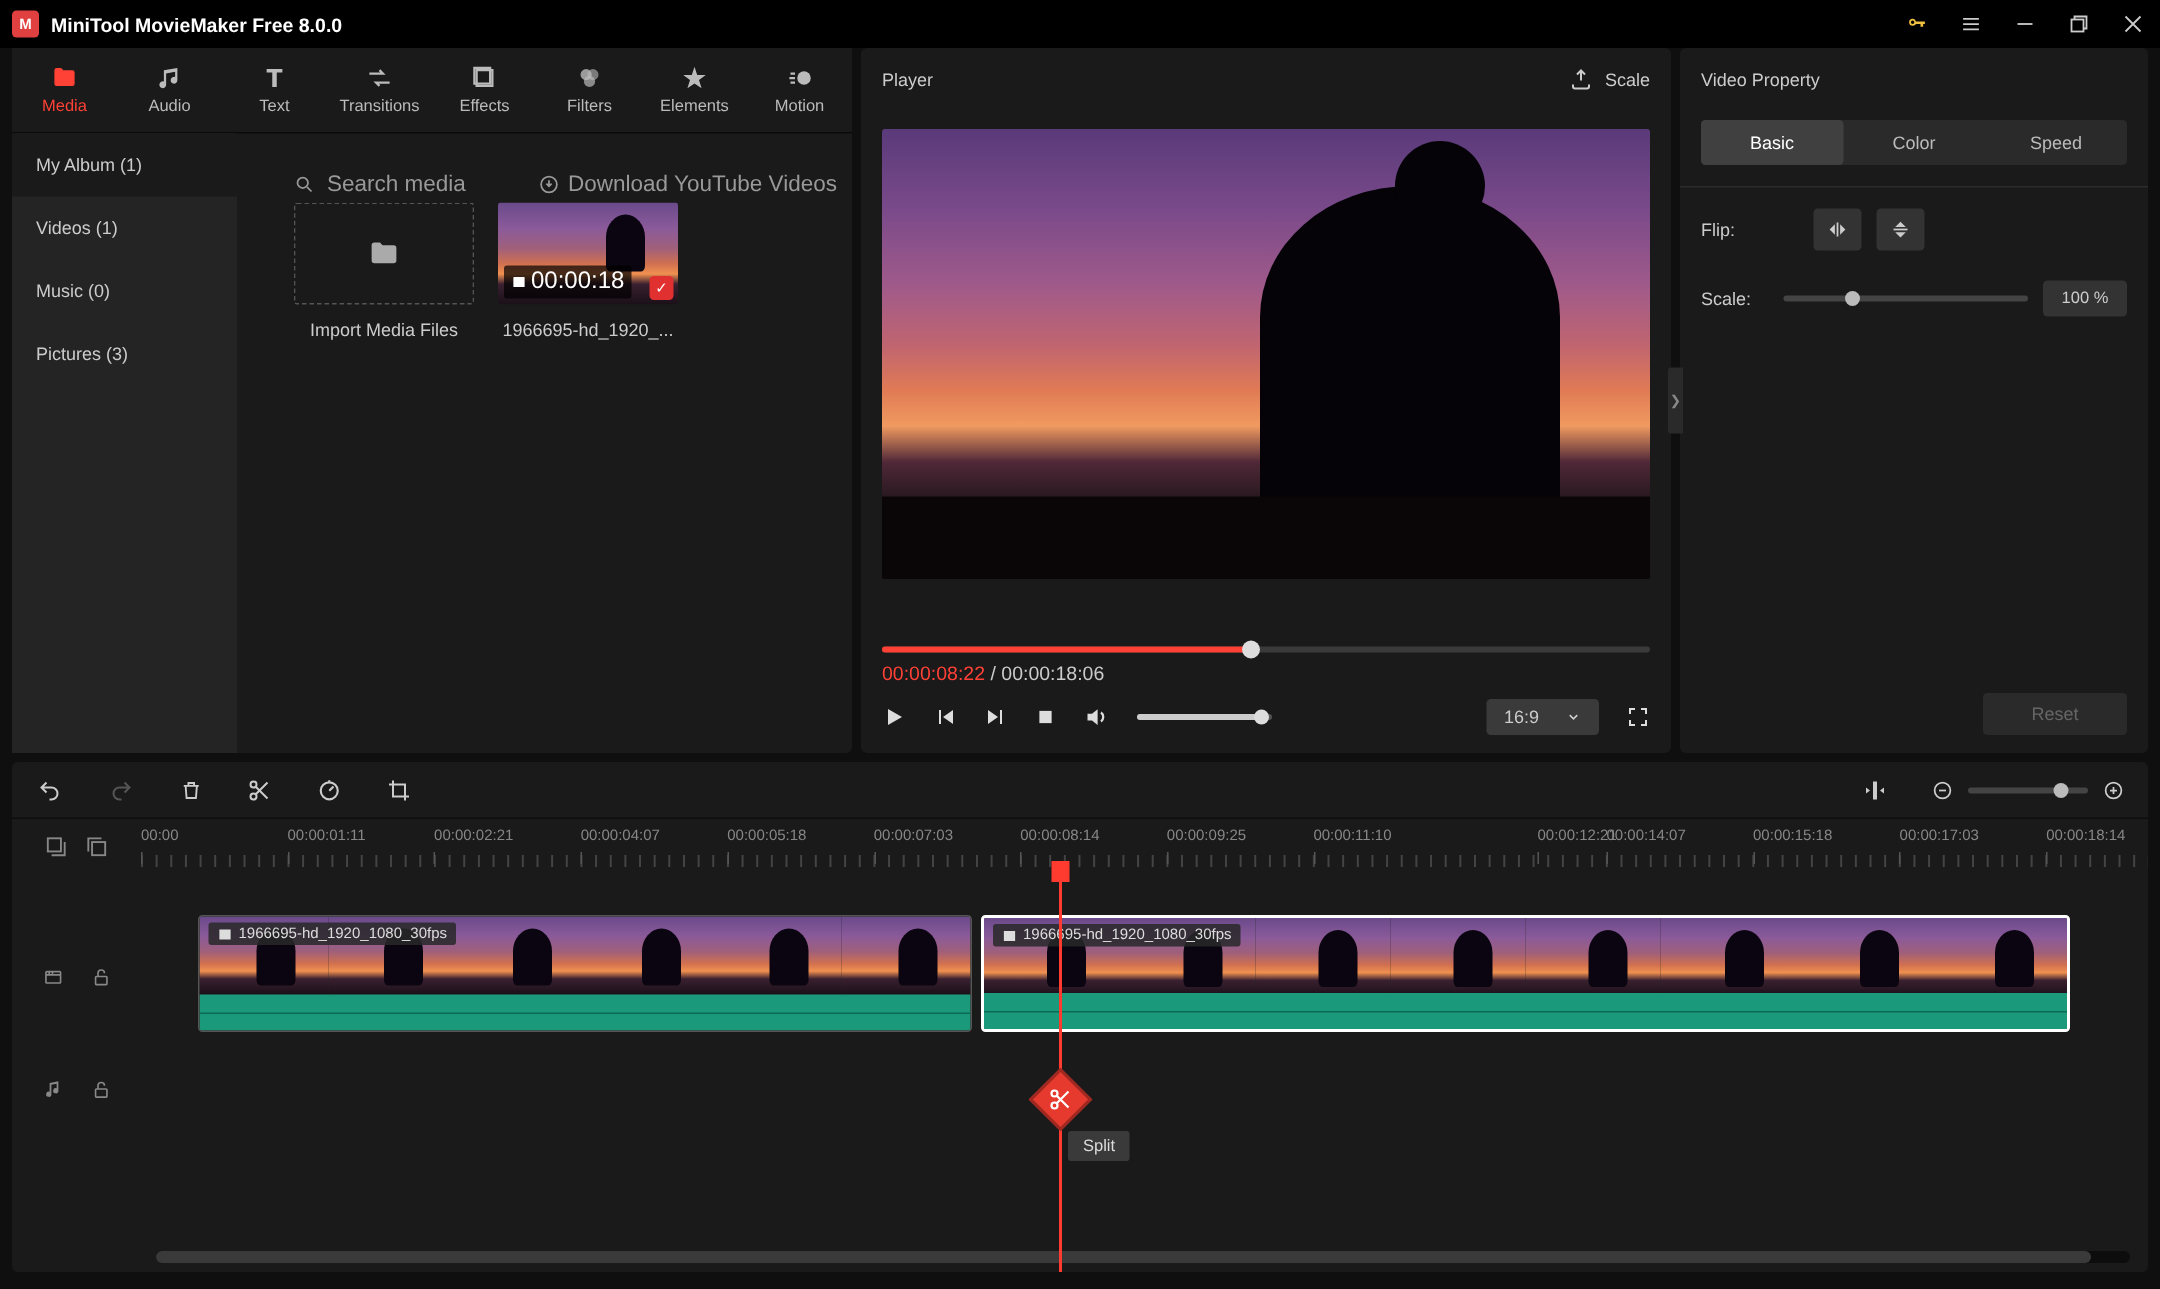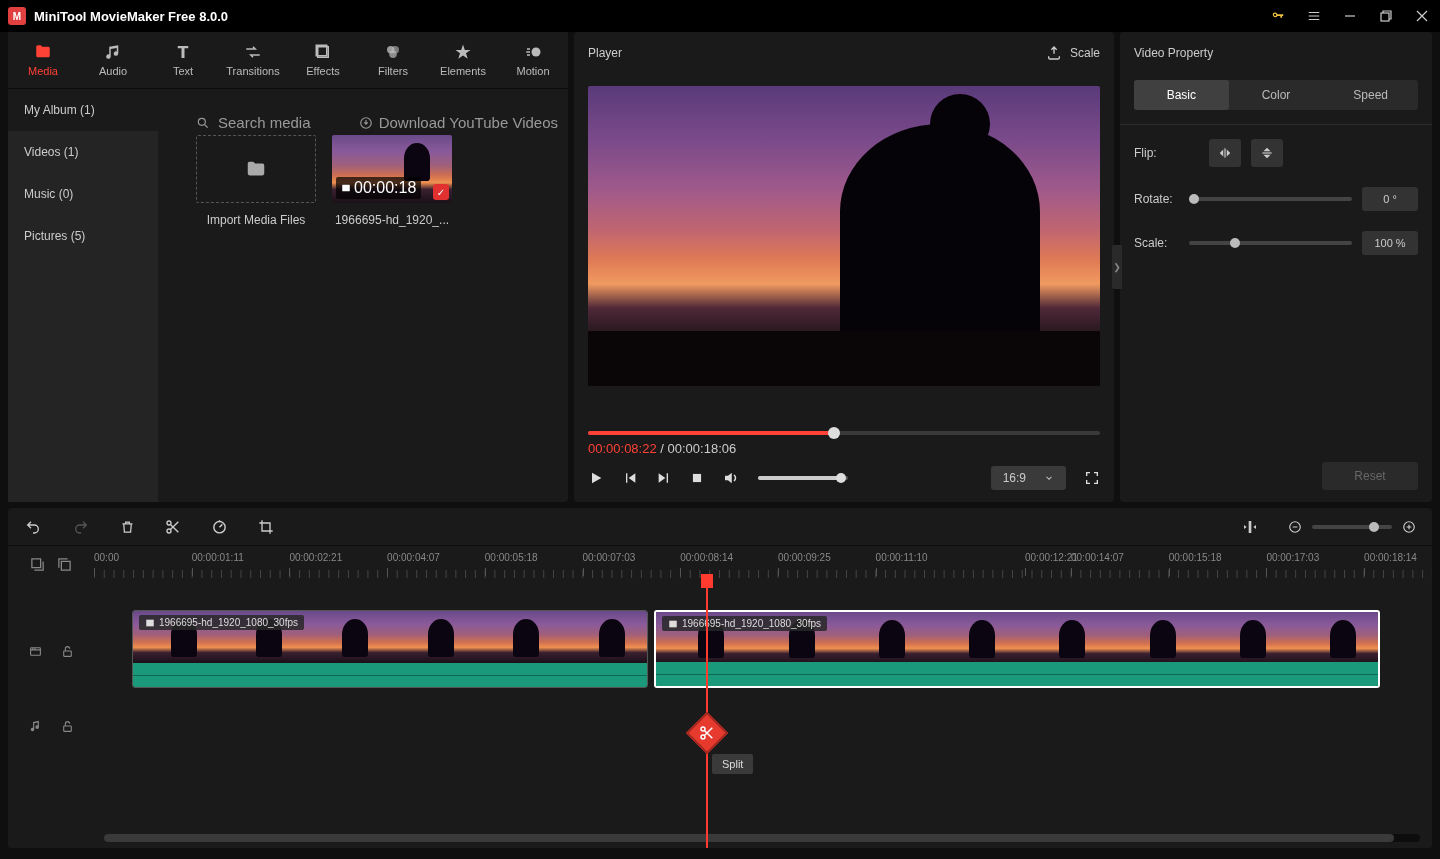--- a/index.html
+++ b/index.html
@@ -231,21 +231,21 @@
             </svg>
         </span>
         <span class="lbl">Motion</span>
       </div>
     </div>
     <div class="media-body">
       <div class="album-sidebar">
         <div class="album-item active">My Album (1)</div>
         <div class="album-item">Videos (1)</div>
         <div class="album-item">Music (0)</div>
-        <div class="album-item">Pictures (5)</div>
+        <div class="album-item">Pictures (3)</div>
       </div>
       <div class="media-main">
         <div class="media-toolbar">
           <div class="search-box">
             <span>
               <svg width="14" height="14" viewBox="0 0 24 24" fill="none" stroke="currentColor" stroke-width="2">
                   <circle cx="10" cy="10" r="6"></circle>
                   <path d="M20 20l-5-5"></path>
                 </svg>
             </span>
@@ -385,27 +385,20 @@
               <path d="M9 6v12L3 12zM15 6v12l6-6z"></path>
               <rect x="11" y="4" width="2" height="16"></rect>
             </svg>
         </div>
         <div class="flip-btn">
           <svg width="14" height="16" viewBox="0 0 24 24" fill="currentColor">
               <path d="M6 9h12L12 3zM6 15h12l-6 6z"></path>
               <rect x="4" y="11" width="16" height="2"></rect>
             </svg>
         </div>
-      </div>
-      <div class="prop-row">
-        <div class="plabel">Rotate:</div>
-        <div class="pslider">
-            <div class="ph" style="left:3%"></div>
-          </div>
-        <div class="pval">0 °</div>
       </div>
       <div class="prop-row">
         <div class="plabel">Scale:</div>
         <div class="pslider">
             <div class="ph" style="left:28%"></div>
           </div>
         <div class="pval">100 %</div>
       </div>
     </div>
     <div class="reset-row">

